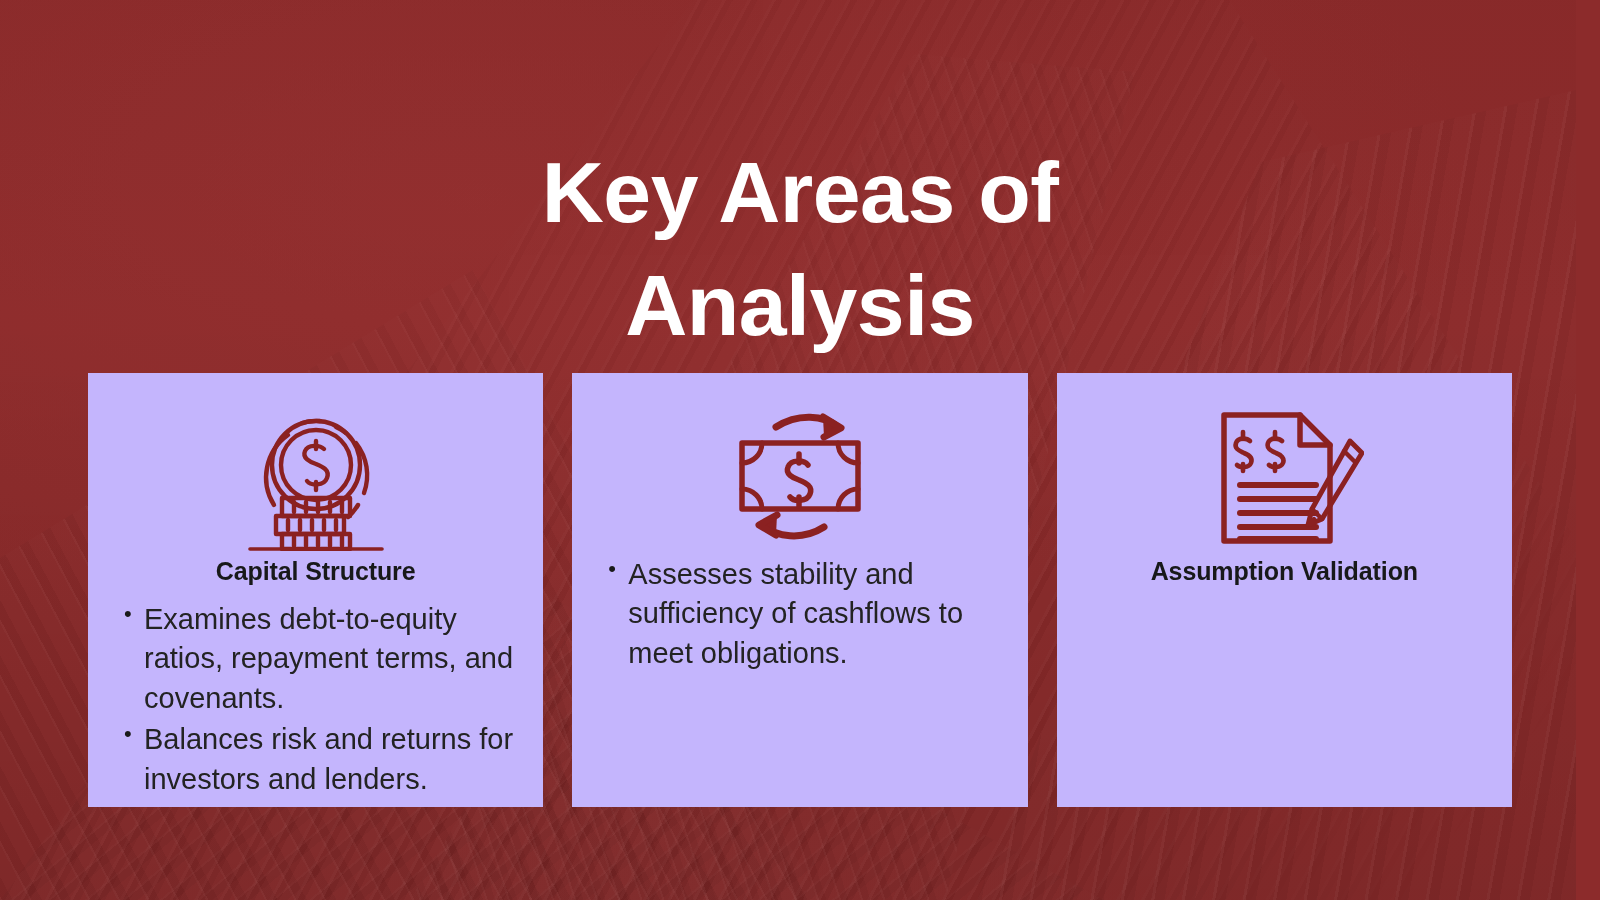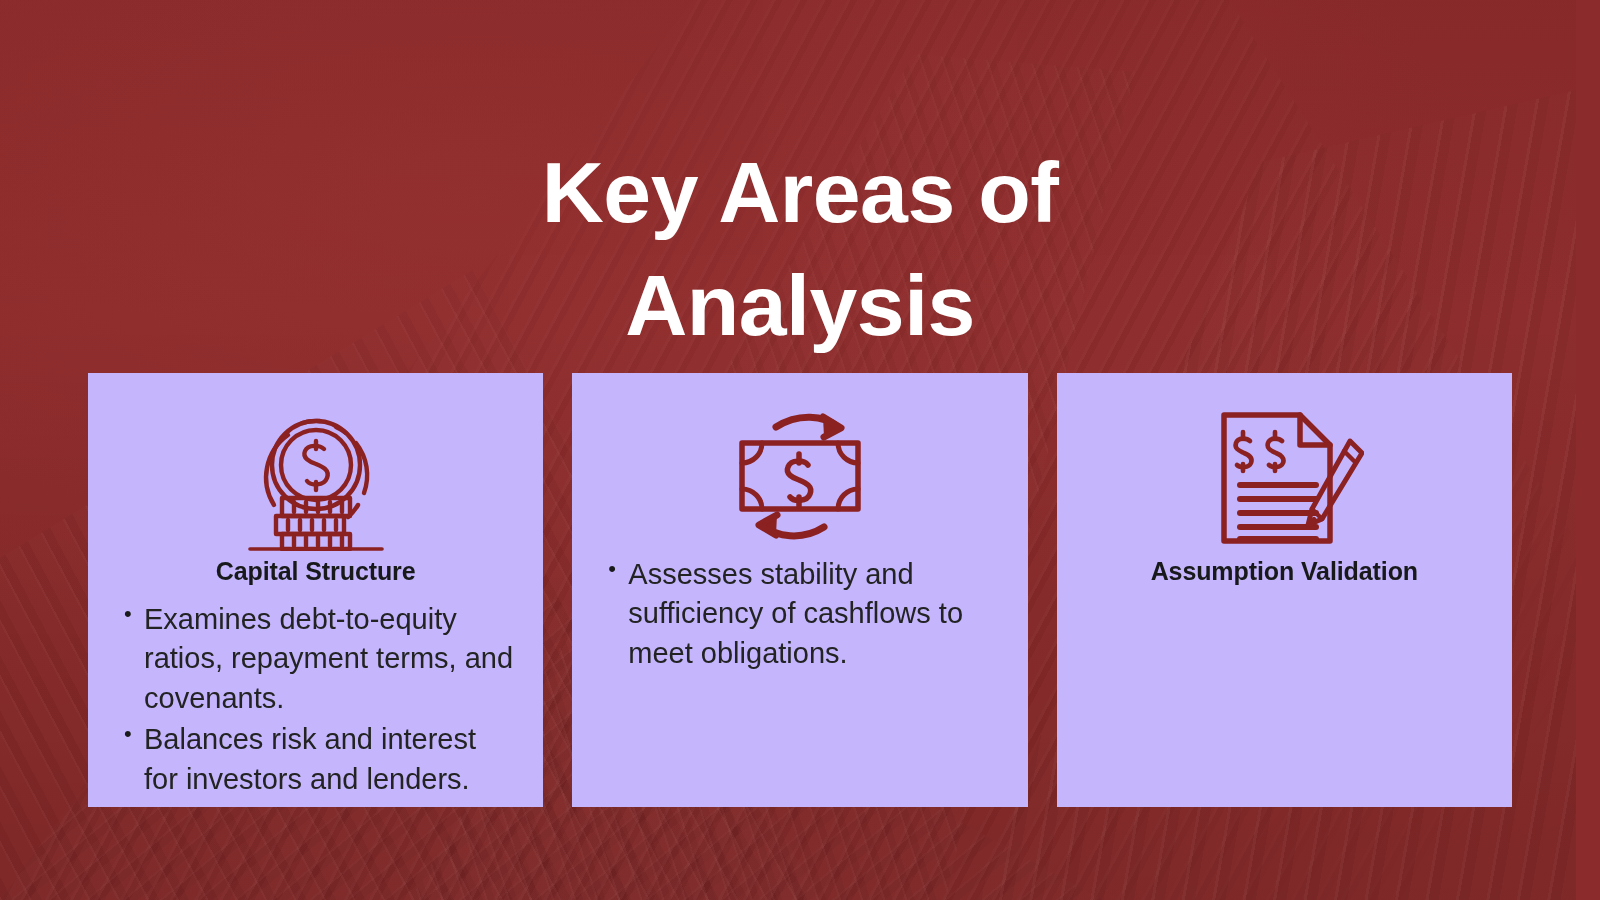--- a/index.html
+++ b/index.html
@@ -236,21 +236,21 @@
           <line x1="82" y1="136" x2="82" y2="145"></line>
           <line x1="94" y1="136" x2="94" y2="145"></line>
           <line x1="106" y1="136" x2="106" y2="145"></line>
 
           <line x1="14" y1="148" x2="146" y2="148" stroke-width="3.6"></line>
         </svg>
       </div>
       <div class="card-title">Capital Structure</div>
       <ul class="card-list">
         <li>Examines debt-to-equity ratios, repayment terms, and covenants.</li>
-        <li>Balances risk and interest for investors and lenders.</li>
+        <li>Balances risk and returns for investors and lenders.</li>
       </ul>
     </div>
 
     <div class="card">
       <div class="card-icon">
         <svg width="160" height="150" viewBox="0 0 160 150" fill="none" stroke="#8b2121" stroke-width="5" stroke-linecap="round" stroke-linejoin="round">
 
           <path d="M56 26 C78 12 104 14 118 26" stroke-width="7"></path>
           <path d="M103 16 L121 27 L104 36" stroke-width="7" fill="#8b2121"></path>
 

